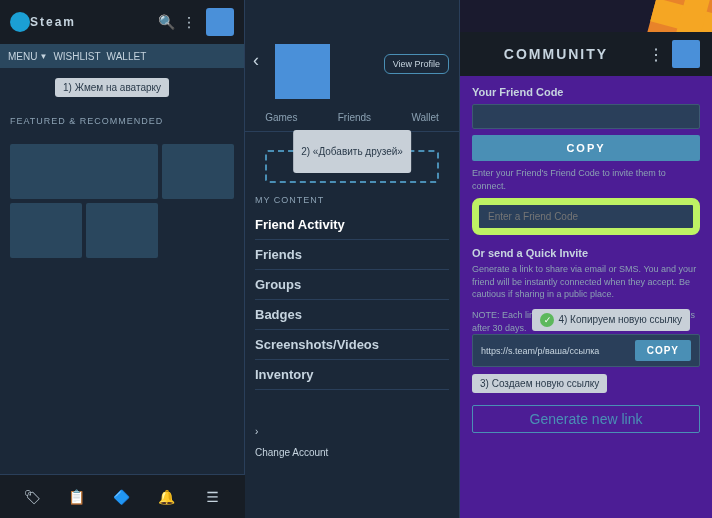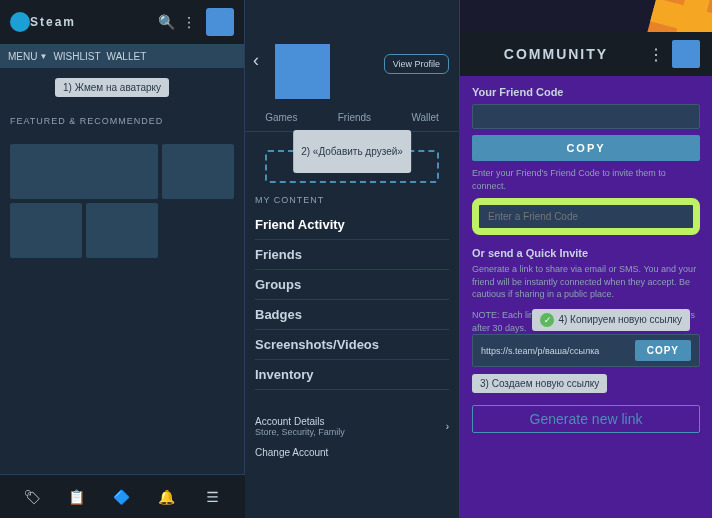--- a/index.html
+++ b/index.html
@@ -657,24 +657,20 @@
   <div class="content-list">
     <div class="content-item active">Friend Activity</div>
     <div class="content-item">Friends</div>
     <div class="content-item">Groups</div>
     <div class="content-item">Badges</div>
     <div class="content-item">Screenshots/Videos</div>
     <div class="content-item">Inventory</div>
   </div>
   <div class="account-section">
     <div class="account-item">
-      <div>
-        <div>Account Details</div>
-        <div class="account-subtitle">Store, Security, Family</div>
-      </div>
       <span>›</span>
     </div>
     <div class="account-item">
       <span>Change Account</span>
     </div>
   </div>
   <div class="middle-bottom-nav">
     <span class="bottom-nav-icon">🏷</span>
     <span class="bottom-nav-icon">📋</span>
     <span class="bottom-nav-icon">🔷</span>

